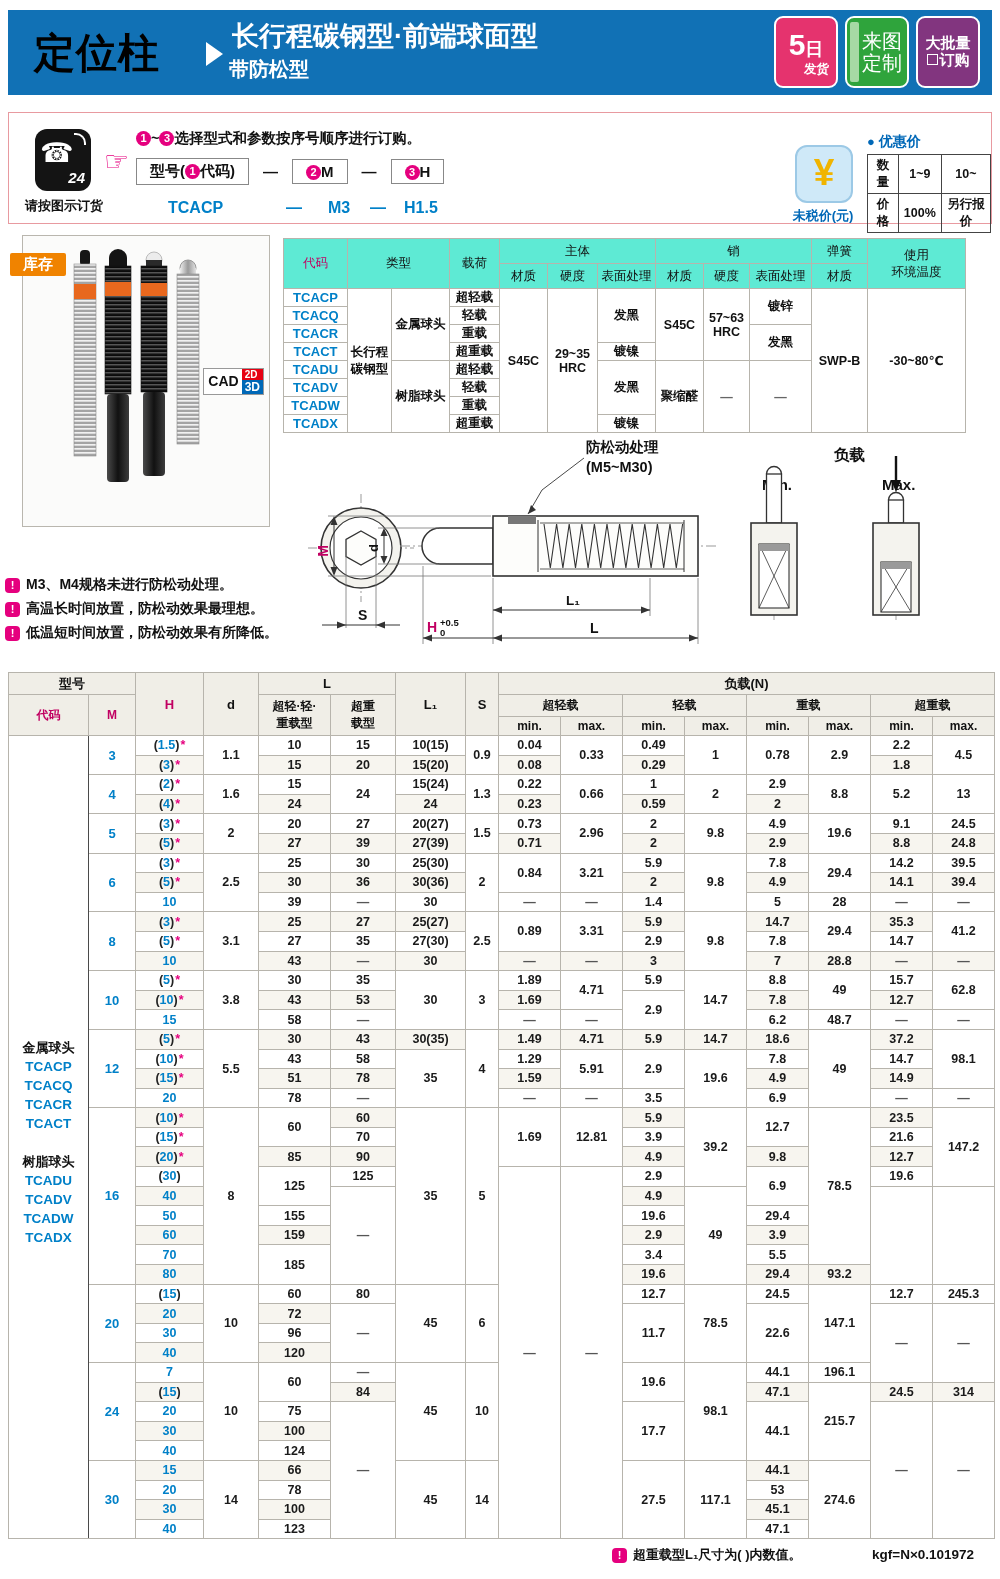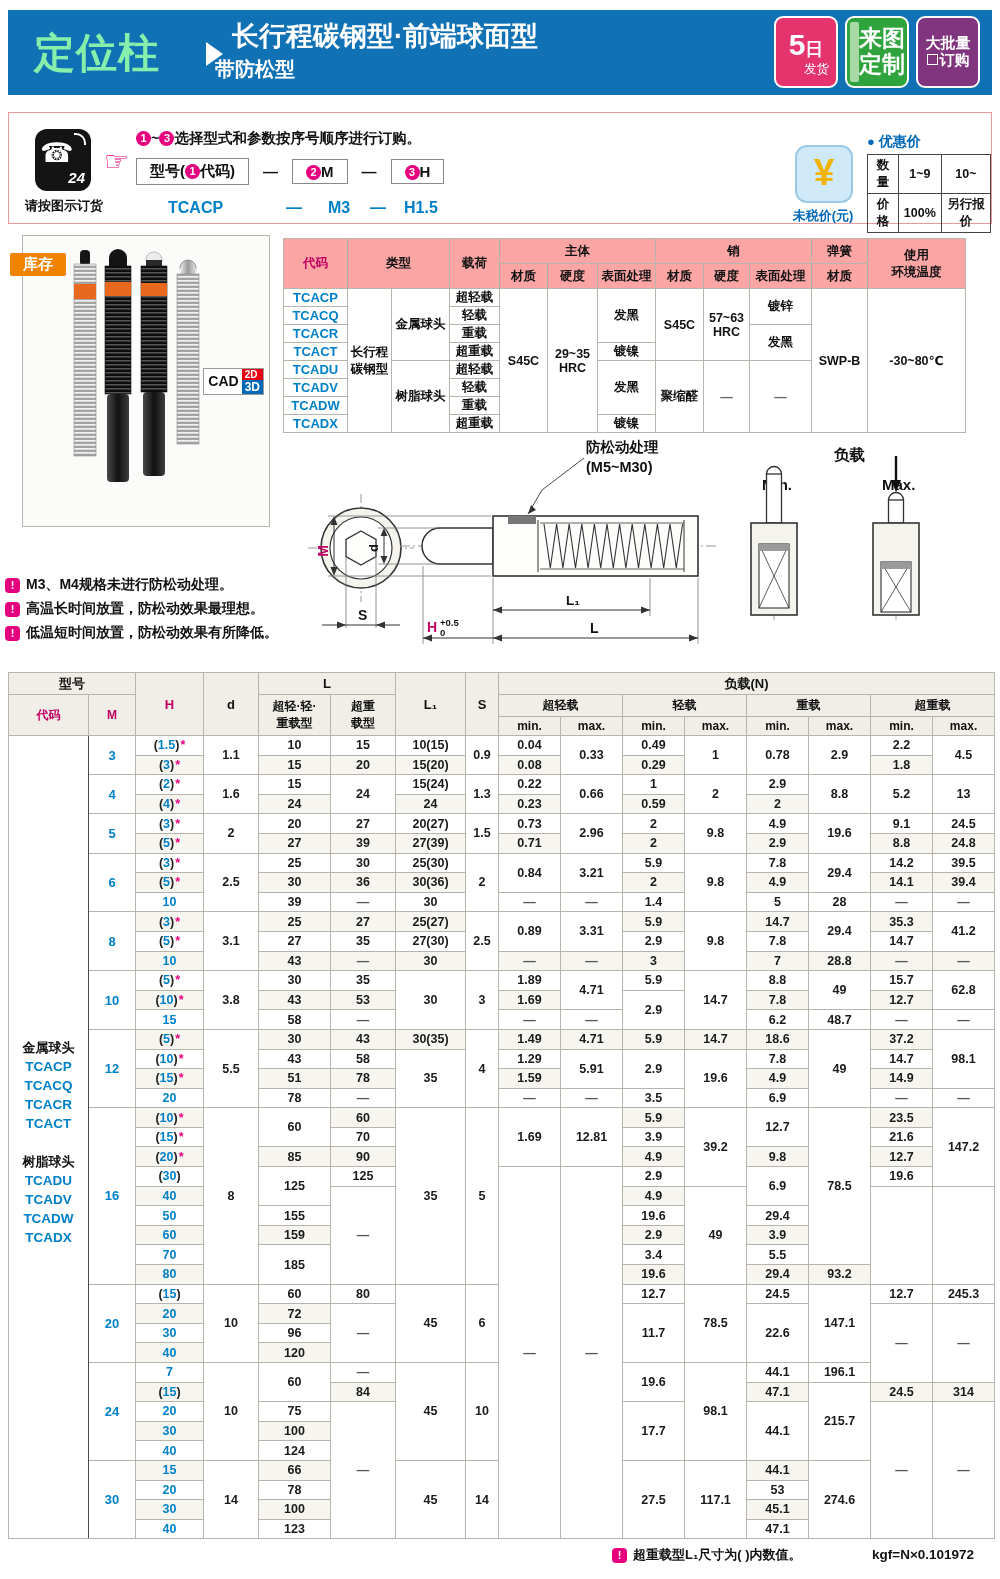--- a/index.html
+++ b/index.html
@@ -1,32 +1,32 @@
 <!DOCTYPE html>
 <html><head>
 <meta charset="utf-8">
 <style>
   html,body{margin:0;padding:0;background:#fff;}
   #page{position:relative;width:1000px;height:1579px;background:#fff;overflow:hidden;
         font-family:"Liberation Sans","DejaVu Sans",sans-serif;color:#111;}
 
   
   .topbar{position:absolute;left:8px;top:10px;width:984px;height:85px;background:#1171b5;}
-  .t-main{position:absolute;left:26px;top:16px;font-size:41px;font-weight:900;color:#86efac;letter-spacing:1px;}
+  .t-main{position:absolute;left:26px;top:16px;font-size:41px;font-weight:900;color:#000000;letter-spacing:1px;}
   .t-arrow{position:absolute;left:198px;top:32px;width:0;height:0;border-left:17px solid #fff;
            border-top:12px solid transparent;border-bottom:12px solid transparent;}
   .t-sub{position:absolute;left:224px;top:8px;font-size:27px;font-weight:800;color:#fff;}
-  .t-sub2{position:absolute;left:207px;top:46px;font-size:20px;font-weight:700;color:#fff;}
+  .t-sub2{position:absolute;left:221px;top:46px;font-size:20px;font-weight:700;color:#fff;}
   .badges{position:absolute;right:12px;top:6px;display:flex;gap:7px;}
   .bdg{width:60px;height:68px;border:2.5px solid #fff;border-radius:9px;color:#fff;
        display:flex;flex-direction:column;align-items:center;justify-content:center;line-height:1.12;}
   .b1{background:#e5336e;} .b2{background:#2fa43c;position:relative;} .b3{background:#82357f;}
   .b1 .big{font-size:30px;font-weight:900;} .b1 .mid{font-size:18px;font-weight:900;}
-  .b1 .small{font-size:12.5px;font-weight:400;align-self:flex-end;margin-right:7px;}
-  .b2 .ln{font-size:23px;font-weight:700;margin-left:10px;}
+  .b1 .small{font-size:12.5px;font-weight:700;align-self:flex-end;margin-right:7px;}
+  .b2 .ln{font-size:20px;font-weight:400;margin-left:10px;}
   .b2 .ruler{position:absolute;left:3px;top:4px;width:9px;height:60px;background:#a6d9a4;border-radius:2px;}
   .b3 .ln{font-size:15px;font-weight:900;}
   .box-ico{display:inline-block;width:9px;height:9px;border:1.5px solid #fff;margin-right:2px;}
 
   
   .orderbox{position:absolute;left:8px;top:112px;width:982px;height:110px;border:1.5px solid #e89aa0;background:#fff;}
   .phone{position:absolute;left:26px;top:16px;width:56px;height:62px;background:#141414;border-radius:12px;color:#fff;}
   .phone .ph-glyph{position:absolute;left:5px;top:8px;font-size:27px;}
   .phone .ph-24{position:absolute;right:6px;bottom:5px;font-size:15px;font-weight:800;font-style:italic;}
   .phone .wv{position:absolute;right:5px;top:4px;width:10px;height:10px;border:2px solid #fff;border-left:none;border-bottom:none;border-radius:0 10px 0 0;}
@@ -55,21 +55,21 @@
             padding:2px 13px;border-radius:2px;z-index:5;margin-top:24px;}
   .cadbdg{position:absolute;right:5px;top:132px;display:flex;align-items:flex-start;background:#fff;border:1px solid #999;}
   .cadbdg .cadtxt{font-size:14px;font-weight:800;padding:4px 3px 0 4px;color:#111;}
   .cadcol{display:flex;flex-direction:column;}
   .cad2d{background:#e60012;color:#fff;font-size:10px;font-weight:800;padding:0 3px;}
   .cad3d{background:#0068b7;color:#fff;font-size:12px;font-weight:800;padding:0 3px;}
 
   
   .spectbl{position:absolute;left:283px;top:238px;border-collapse:collapse;table-layout:fixed;background:#fff;
            border:1.5px solid #1a1a1a;}
-  .spectbl th{background:#fca5a5;font-size:12.5px;font-weight:700;border:1px solid #b7b4ac;padding:0 1px;}
+  .spectbl th{background:#5eead4;font-size:12.5px;font-weight:400;border:1px solid #b7b4ac;padding:0 1px;}
   .spectbl thead tr{height:25px;}
   .spectbl tbody tr{height:17.4px;}
   .spectbl td{border:1px solid #b7b4ac;font-size:12.5px;font-weight:700;text-align:center;padding:0 1px;}
   .spectbl thead{border-bottom:1.5px solid #1a1a1a;}
   .spectbl .mag{color:#c10062;}
   .spectbl td.code{color:#0080c8;font-weight:800;font-size:13px;}
   .spectbl td.dash{color:#666;}
 
   
   .notes{position:absolute;left:5px;top:576px;width:560px;}

